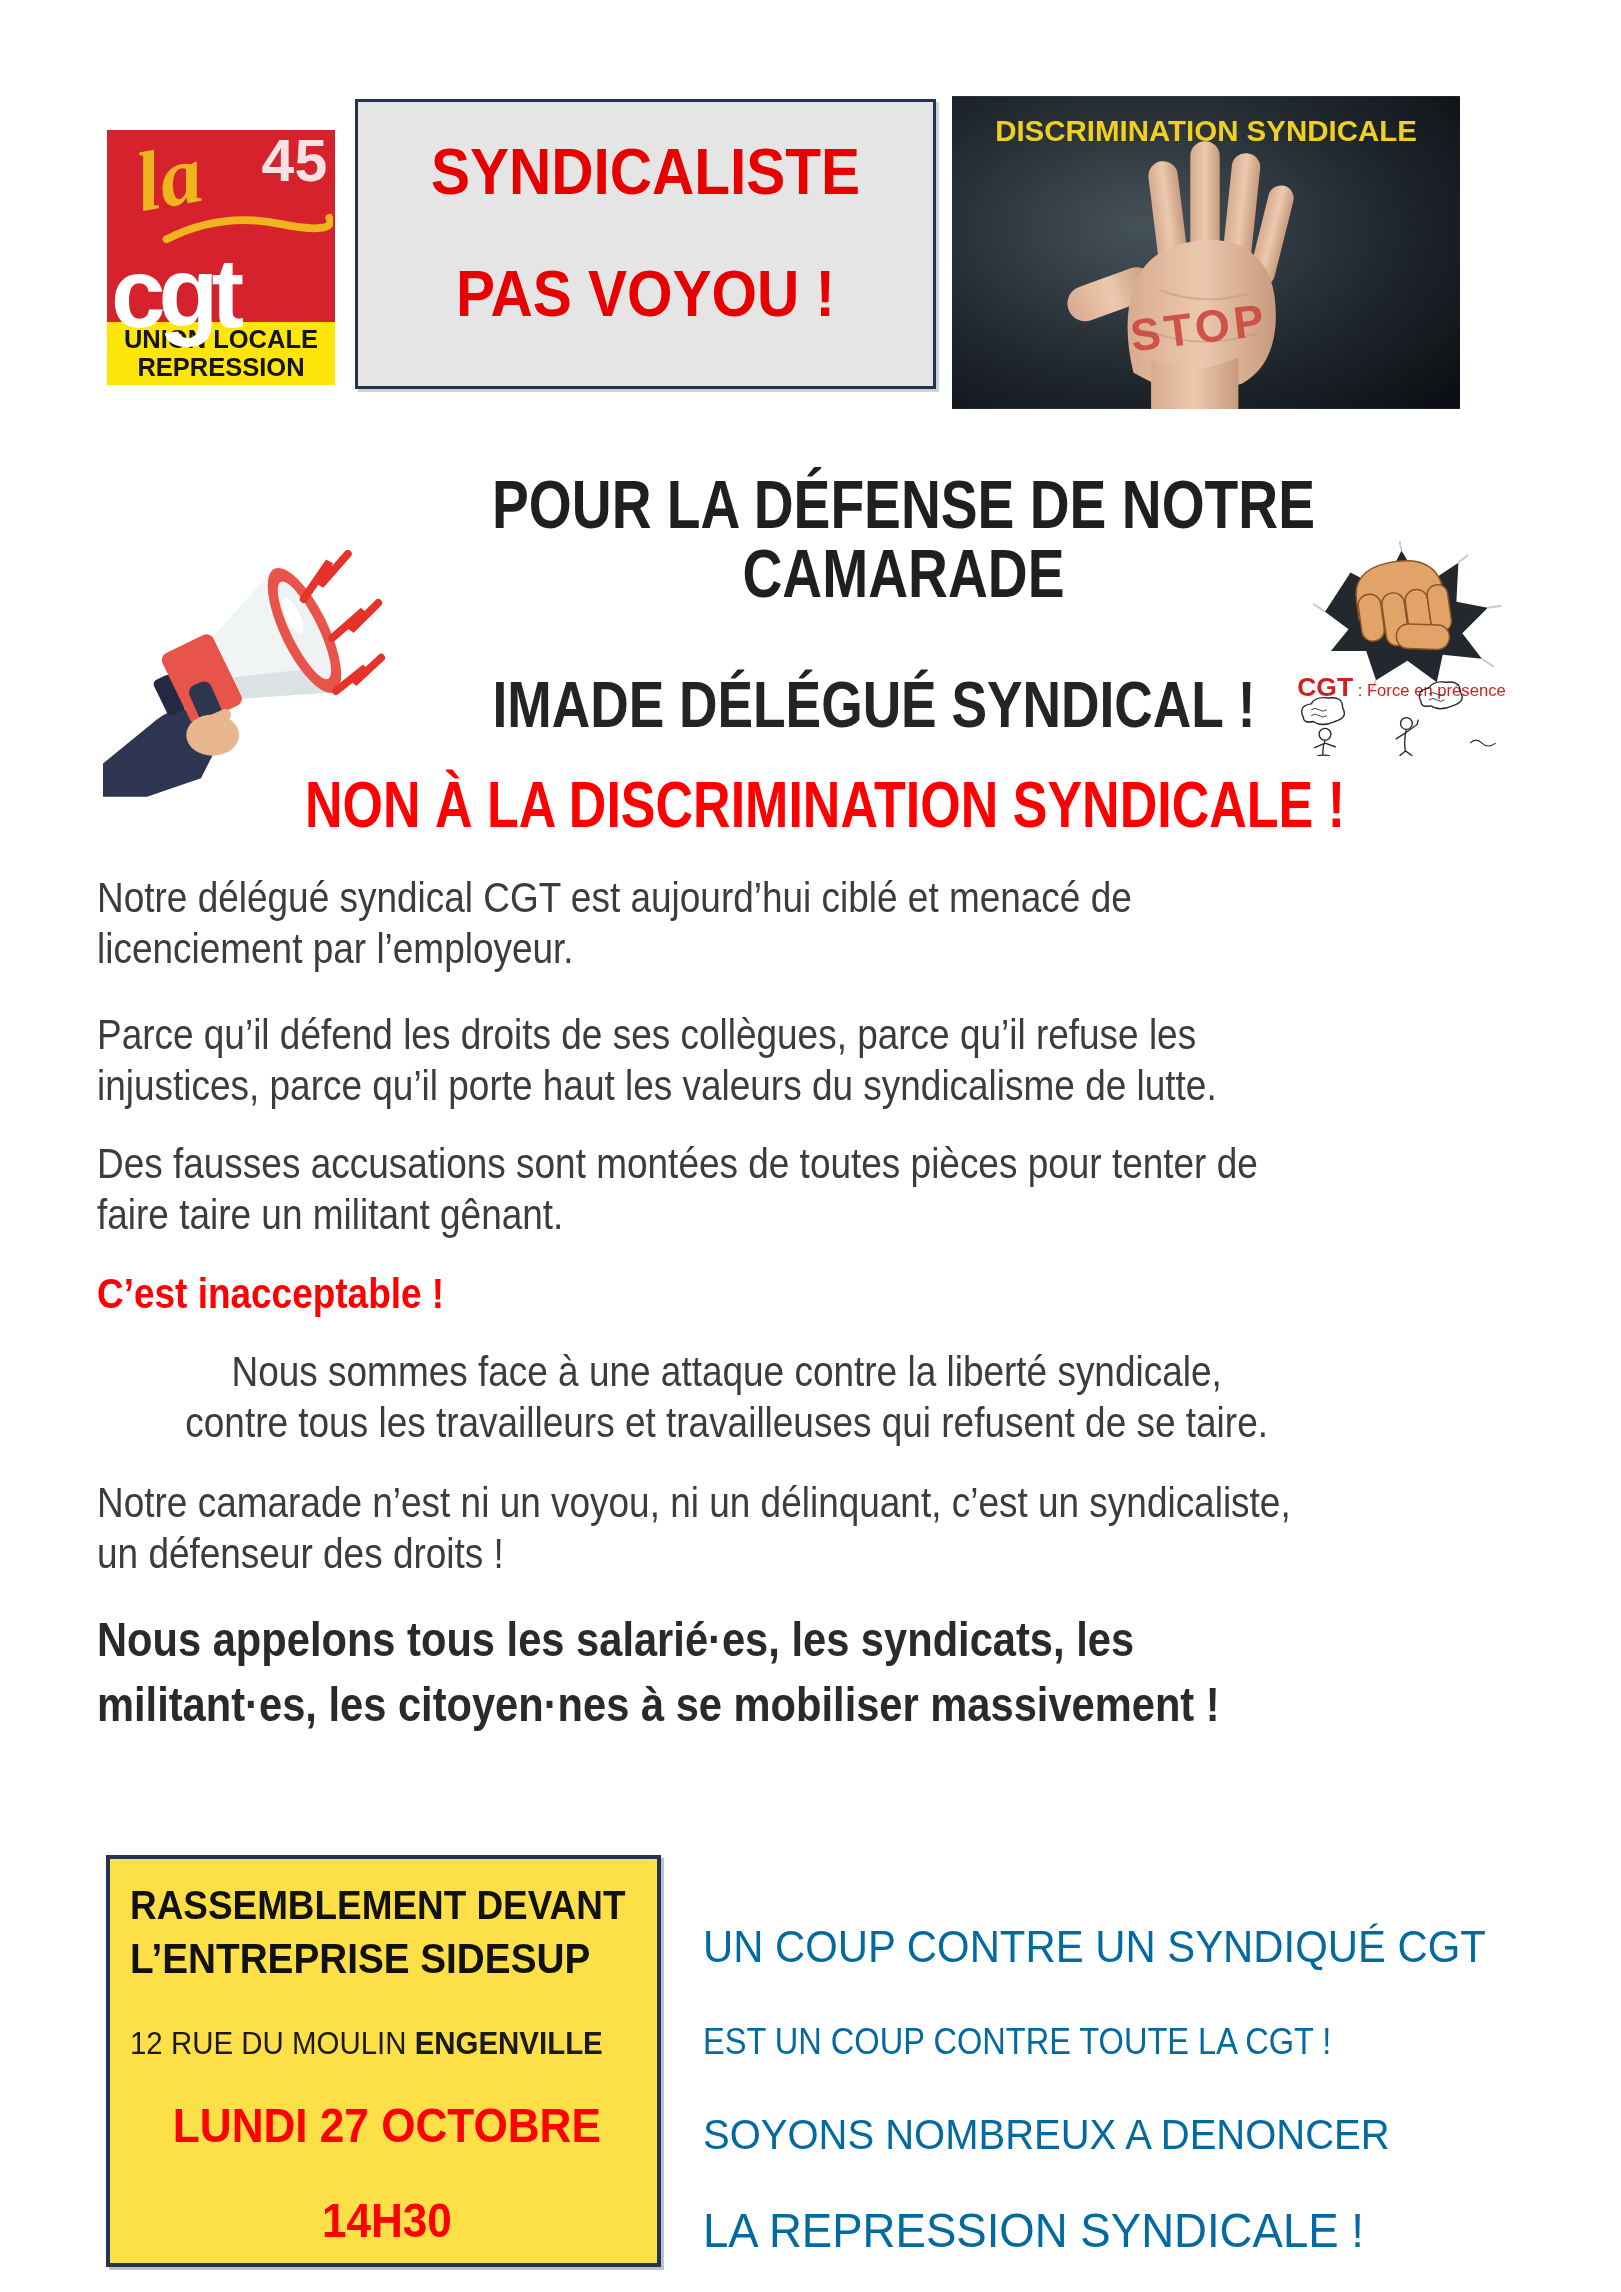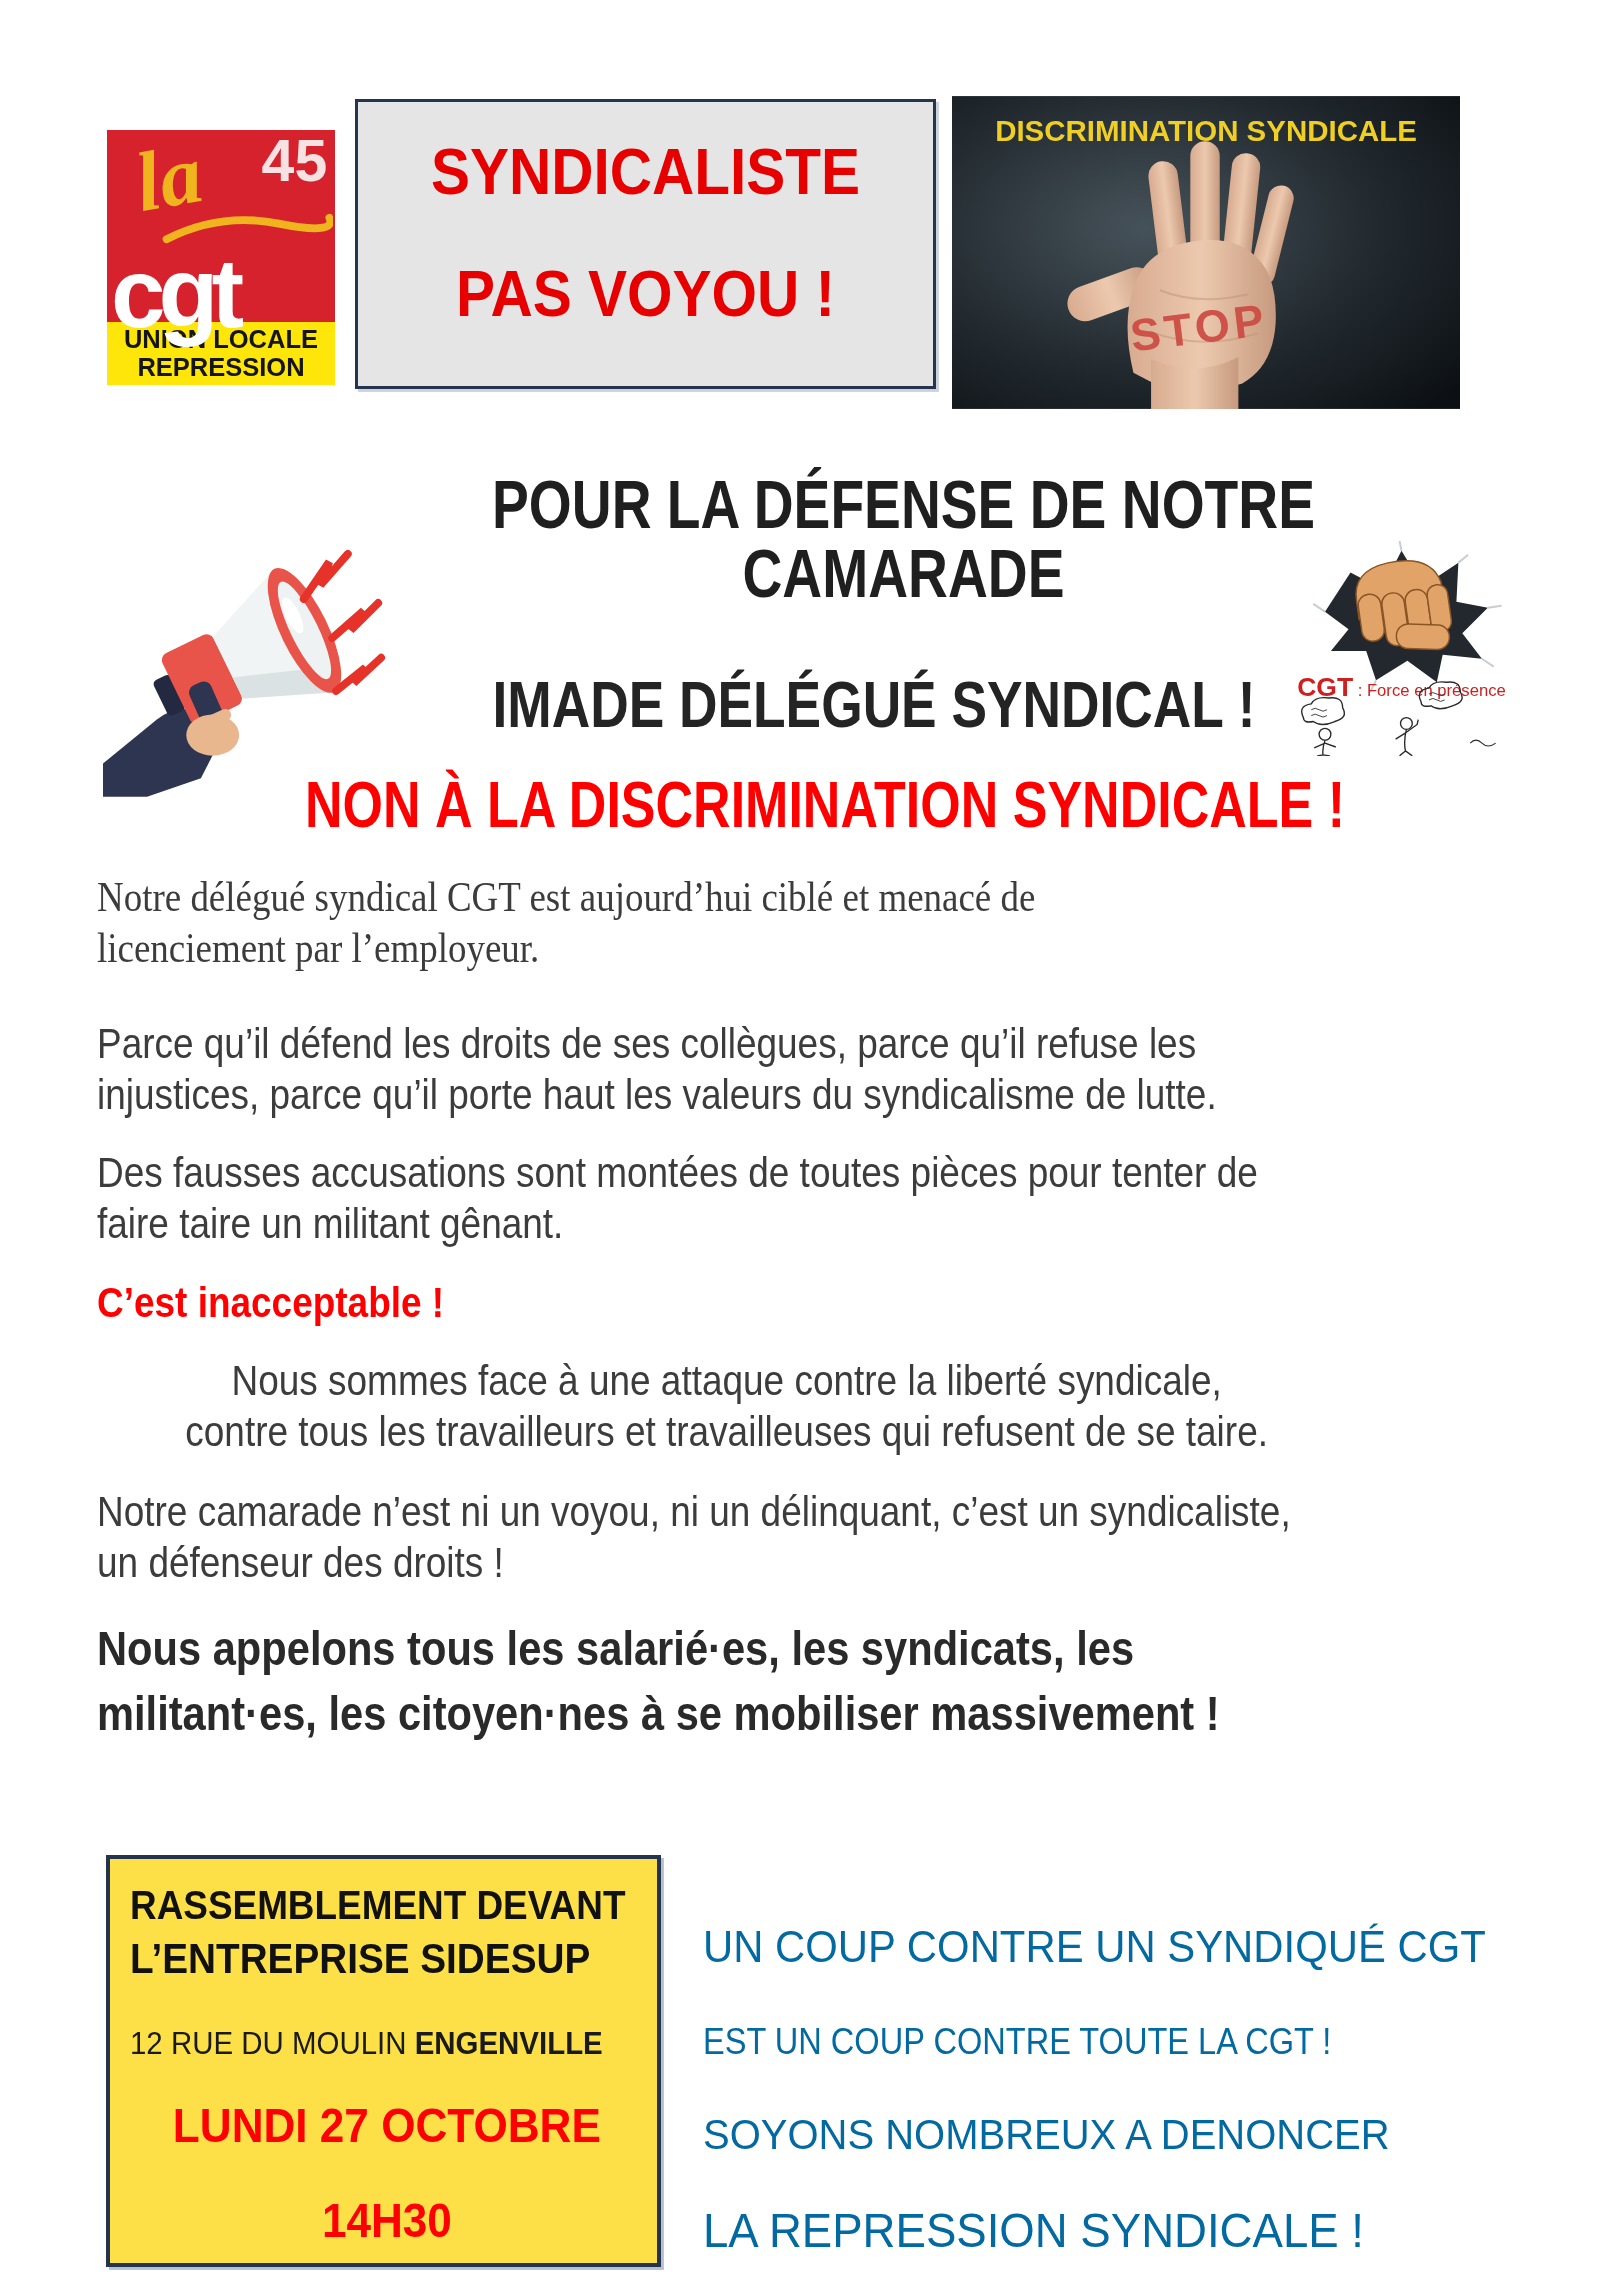--- a/index.html
+++ b/index.html
@@ -39,21 +39,21 @@
 
   
   .megaphone{left:103px;top:542px;width:284px;height:255px;}
   .cartoon{left:1274px;top:535px;width:255px;height:221px;}
 
   
   .body-block{top:872px;left:97px;width:1431px;}
   .bline{white-space:nowrap;font-size:42px;line-height:51px;color:#3c3c3c;
          transform:scaleX(.88);transform-origin:0 50%;}
   .rlabel{color:#ff0000;font-weight:bold;}
-  .mb36{margin-bottom:44px;font-family:Liberation Serif, serif;} .mb28{margin-bottom:27.4px;} .mb30{margin-bottom:29px;text-align:center;}
+  .mb36{margin-bottom:35px;} .mb28{margin-bottom:27.4px;} .mb30{margin-bottom:29px;text-align:center;}
   .appeal .bline{font-size:49px;line-height:65px;font-weight:bold;color:#2a2a2a;transform:scaleX(.85);}
 
   
   .event-box{left:106px;top:1855px;width:555px;height:412px;background:#fde047;
              border:4.9px solid #24344e;box-sizing:border-box;box-shadow:2.9px 2.9px 0 #b6c0d2;
              padding:23.5px 13.7px 0 19.6px;}
   .ev1{font-size:41px;font-weight:bold;color:#111;line-height:45px;transform:scaleX(.9);transform-origin:0 50%;white-space:nowrap;}
   .ev2{margin-top:6.9px;font-size:43px;font-weight:bold;color:#111;line-height:49px;transform:scaleX(.9);transform-origin:0 50%;white-space:nowrap;}
   .ev-addr{margin-top:41px;font-size:32px;color:#1a1a1a;line-height:39px;transform:scaleX(.92);transform-origin:0 50%;white-space:nowrap;}
   .ev-addr b{font-weight:bold;}

